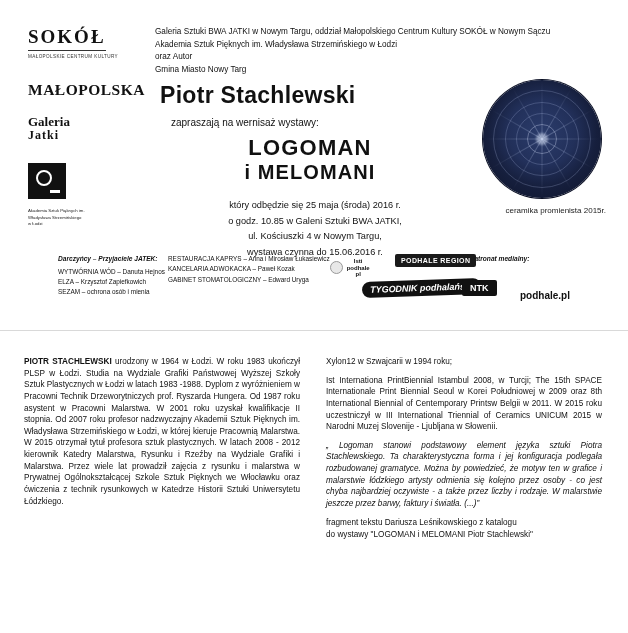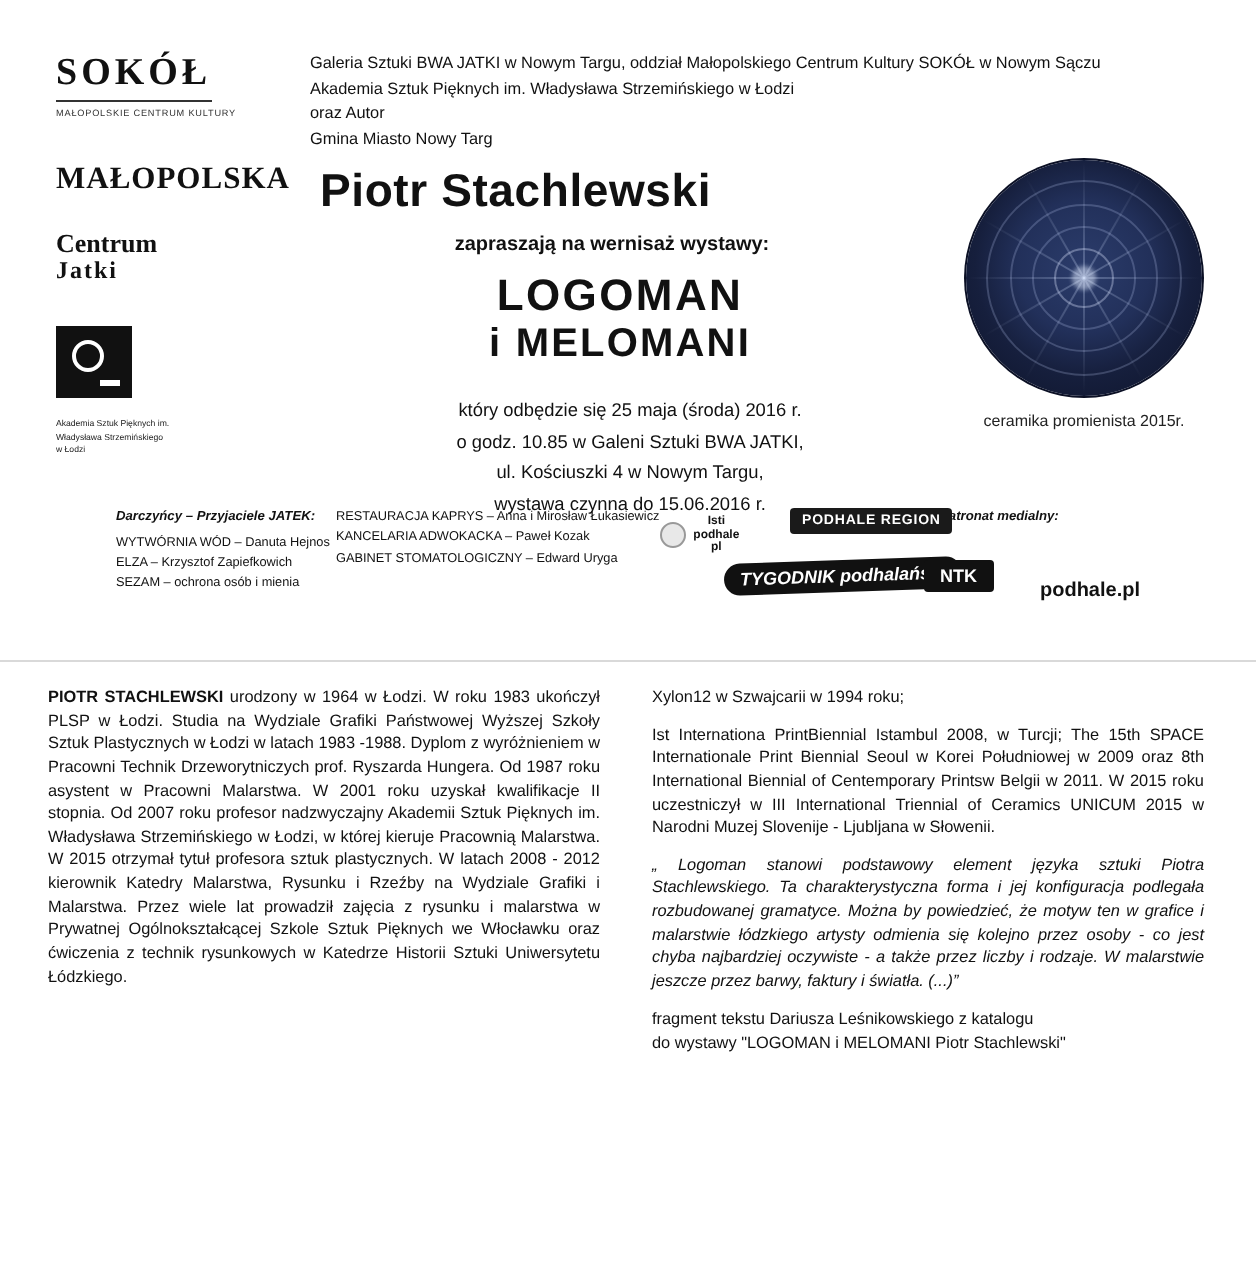--- a/index.html
+++ b/index.html
@@ -130,27 +130,25 @@
     top: 82px;
     font-family: "Liberation Sans", sans-serif;
     font-weight: bold;
     font-size: 23px;
     letter-spacing: .3px;
     color: #111;
   }
 
   .invite-line {
     position: absolute;
-    left: 156px;
+    left: 171px;
     top: 117px;
     width: 300px;
-    text-align: center;
     font-size: 10px;
     color: #111;
-    font-weight: bold;
   }
 
   .title-block {
     position: absolute;
     left: 160px;
     top: 135px;
     width: 300px;
     text-align: center;
   }
   .title-main {
@@ -177,21 +175,21 @@
     line-height: 1.7;
     color: #111;
   }
 
   
   .artwork-wrap {
     position: absolute;
     right: 22px;
     top: 80px;
     width: 128px;
-    text-align: center;
+    text-align: right;
   }
   .artwork {
     width: 118px;
     height: 118px;
     border-radius: 50%;
     margin: 0 auto;
     background: radial-gradient(circle at 50% 45%, #2b3c6b 0%, #22305a 38%, #161f3d 62%, #0d1329 100%);
     position: relative;
     overflow: hidden;
     box-shadow: 0 0 0 1px #0b1025;
@@ -315,21 +313,21 @@
 
   
   .bio {
     position: absolute;
     left: 0;
     top: 330px;
     width: 628px;
     height: 303px;
     border-top: 1px solid #d9d9d9;
     box-sizing: border-box;
-    padding: 12px 24px 10px 24px;
+    padding: 25px 24px 10px 24px;
   }
   .bio-cols {
     display: flex;
     gap: 26px;
     font-size: 8.2px;
     line-height: 1.42;
     color: #111;
     text-align: justify;
   }
   .bio-col { width: 276px; }
@@ -350,21 +348,21 @@
 
   <div class="invite">
 
     <div class="logo-col">
       <div>
         <div class="logo-sokol">SOKÓŁ</div>
         <div class="logo-sokol-sub">Małopolskie Centrum Kultury</div>
       </div>
       <div class="logo-malopolska">MAŁOPOLSKA</div>
       <div class="logo-galeria">
-        <span>Centrum</span>
+        <span>Galeria</span>
         <span class="g2">Jatki</span>
       </div>
       <div class="asp-mark"></div>
       <div class="asp-text" style="white-space:pre-line;">Akademia Sztuk Pięknych im.
 Władysława Strzemińskiego
 w Łodzi</div>
     </div>
 
     <div class="org-lines">
       <div>Galeria Sztuki BWA JATKI w Nowym Targu, oddział  Małopolskiego Centrum Kultury SOKÓŁ w  Nowym Sączu</div>

